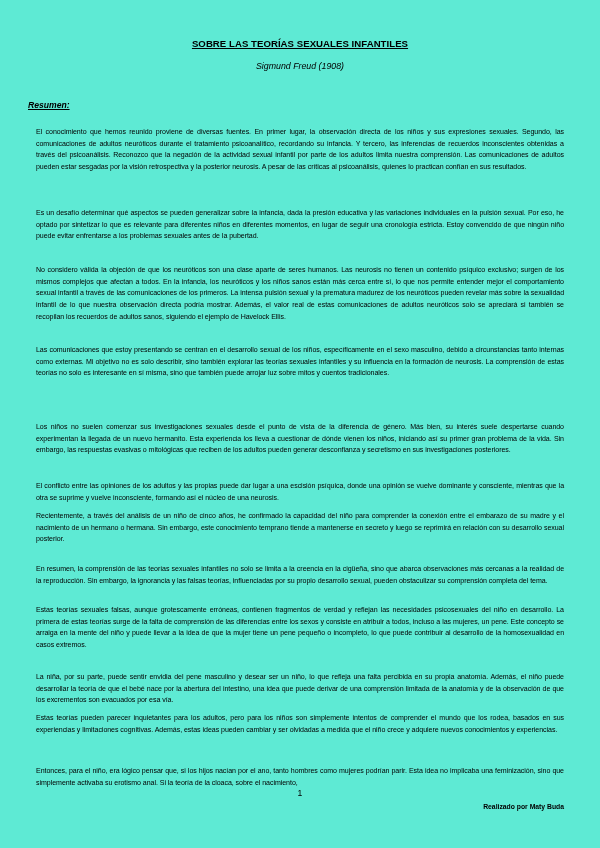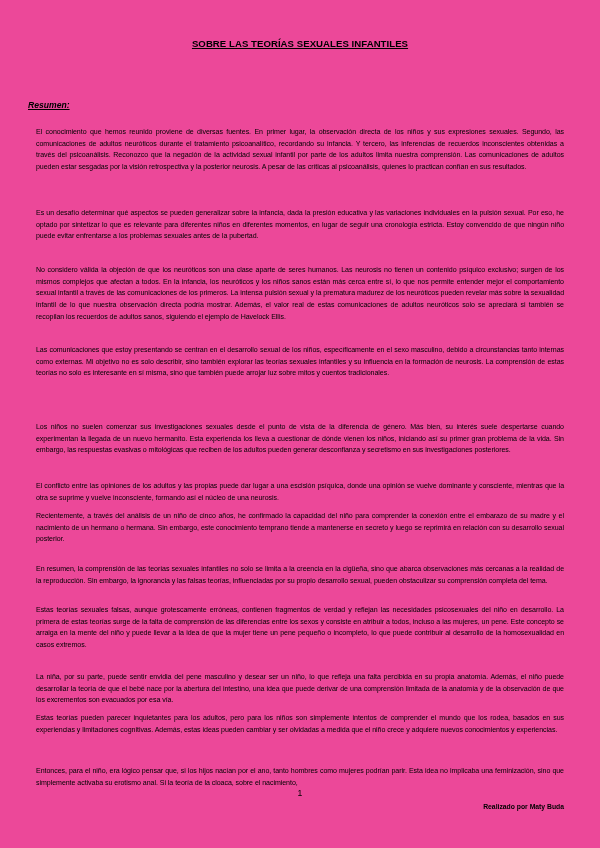--- a/index.html
+++ b/index.html
@@ -13,21 +13,21 @@
       position: relative;
       overflow: hidden;
       font-family: "Liberation Sans", sans-serif;
       color: #000000;
     }
     .page {
       position: absolute;
       left: 0; top: 0;
       width: 600px;
       height: 848px;
-      background: #ec4899;
+      background: #5eead4;
     }
     .title {
       position: absolute;
       top: 38px;
       left: 0;
       width: 600px;
       text-align: center;
       font-size: 9.6px;
       font-weight: bold;
       text-decoration: underline;
@@ -76,20 +76,21 @@
       font-size: 6.8px;
       font-weight: bold;
     }
   </style>
 </head>
 <body>
 
 <div class="page">
 
   <div class="title">SOBRE LAS TEORÍAS SEXUALES INFANTILES</div>
+  <div class="subtitle">Sigmund Freud (1908)</div>
 
   <div class="section-heading">Resumen:</div>
 
   <p class="body-text" style="top:126px;">El conocimiento que hemos reunido proviene de diversas fuentes. En primer lugar, la observación directa de los niños y sus expresiones sexuales. Segundo, las comunicaciones de adultos neuróticos durante el tratamiento psicoanalítico, recordando su infancia. Y tercero, las inferencias de recuerdos inconscientes obtenidas a través del psicoanálisis. Reconozco que la negación de la actividad sexual infantil por parte de los adultos limita nuestra comprensión. Las comunicaciones de adultos pueden estar sesgadas por la visión retrospectiva y la posterior neurosis. A pesar de las críticas al psicoanálisis, quienes lo practican confían en sus resultados.</p>
   <p class="body-text" style="top:207px;">Es un desafío determinar qué aspectos se pueden generalizar sobre la infancia, dada la presión educativa y las variaciones individuales en la pulsión sexual. Por eso, he optado por sintetizar lo que es relevante para diferentes niños en diferentes momentos, en lugar de seguir una cronología estricta. Estoy convencido de que ningún niño puede evitar enfrentarse a los problemas sexuales antes de la pubertad.</p>
   <p class="body-text" style="top:264px;">No considero válida la objeción de que los neuróticos son una clase aparte de seres humanos. Las neurosis no tienen un contenido psíquico exclusivo; surgen de los mismos complejos que afectan a todos. En la infancia, los neuróticos y los niños sanos están más cerca entre sí, lo que nos permite entender mejor el comportamiento sexual infantil a través de las comunicaciones de los primeros. La intensa pulsión sexual y la prematura madurez de los neuróticos pueden revelar más sobre la sexualidad infantil de lo que nuestra observación directa podría mostrar. Además, el valor real de estas comunicaciones de adultos neuróticos solo se apreciará si también se recopilan los recuerdos de adultos sanos, siguiendo el ejemplo de Havelock Ellis.</p>
   <p class="body-text" style="top:344px;">Las comunicaciones que estoy presentando se centran en el desarrollo sexual de los niños, específicamente en el sexo masculino, debido a circunstancias tanto internas como externas. Mi objetivo no es solo describir, sino también explorar las teorías sexuales infantiles y su influencia en la formación de neurosis. La comprensión de estas teorías no solo es interesante en sí misma, sino que también puede arrojar luz sobre mitos y cuentos tradicionales.</p>
 
   <p class="body-text" style="top:421px;">Los niños no suelen comenzar sus investigaciones sexuales desde el punto de vista de la diferencia de género. Más bien, su interés suele despertarse cuando experimentan la llegada de un nuevo hermanito. Esta experiencia los lleva a cuestionar de dónde vienen los niños, iniciando así su primer gran problema de la vida. Sin embargo, las respuestas evasivas o mitológicas que reciben de los adultos pueden generar desconfianza y secretismo en sus investigaciones posteriores.</p>
   <p class="body-text" style="top:480px;">El conflicto entre las opiniones de los adultos y las propias puede dar lugar a una escisión psíquica, donde una opinión se vuelve dominante y consciente, mientras que la otra se suprime y vuelve inconsciente, formando así el núcleo de una neurosis.</p>

